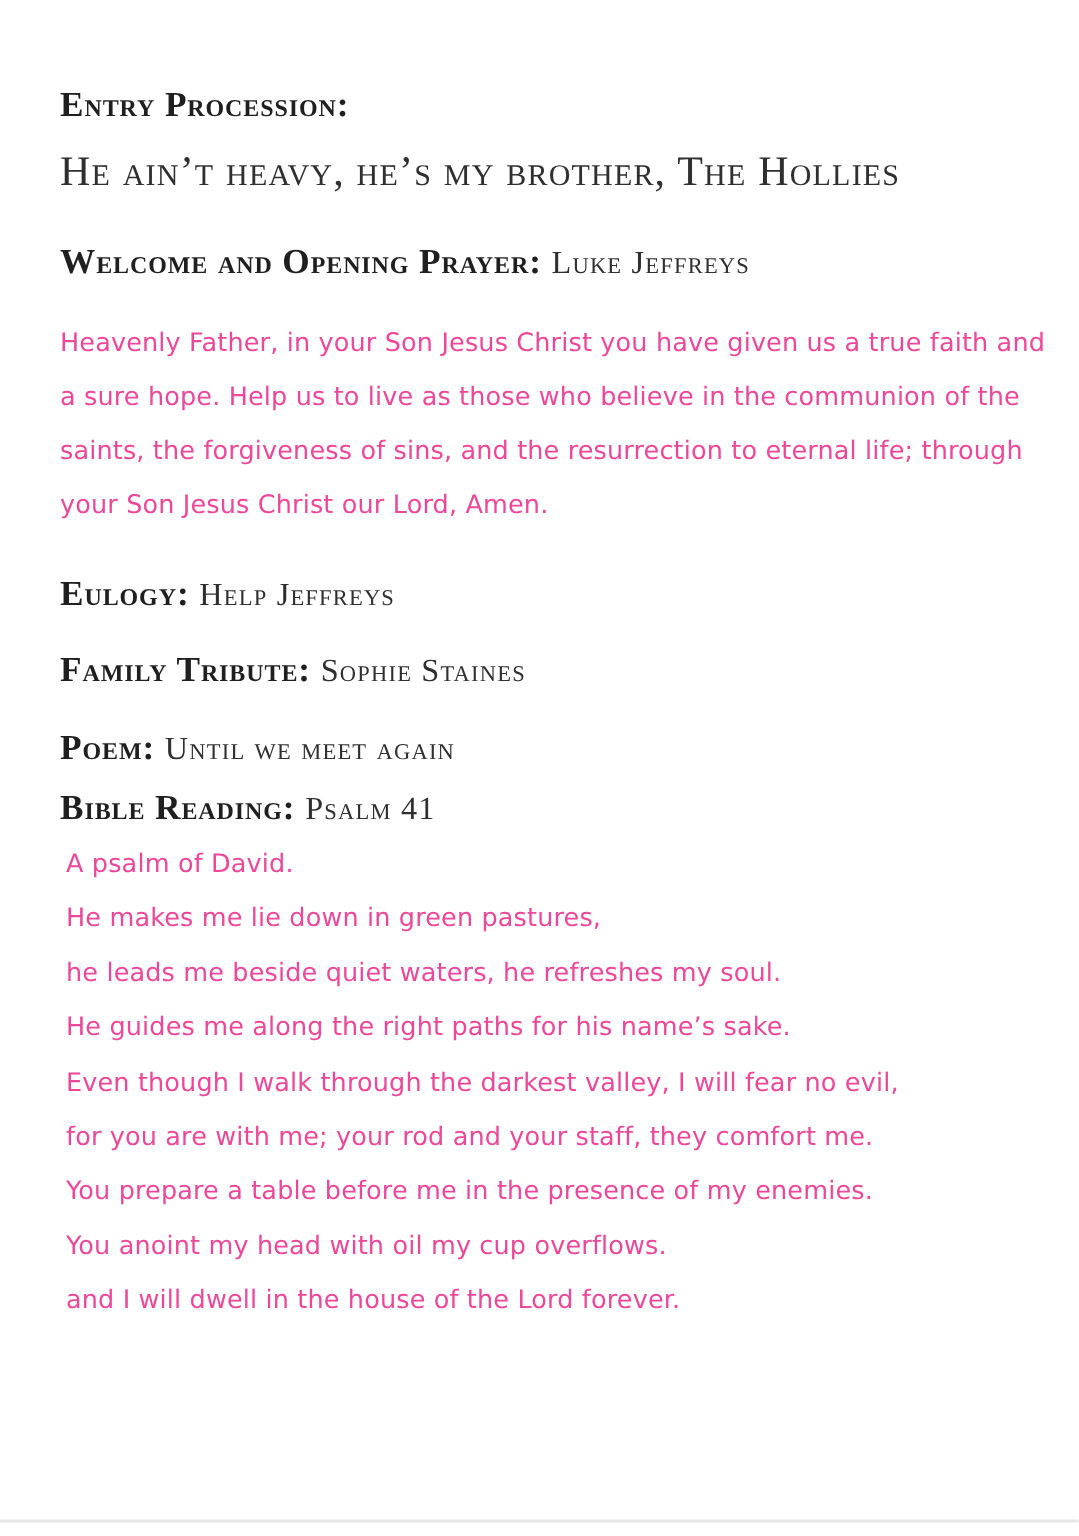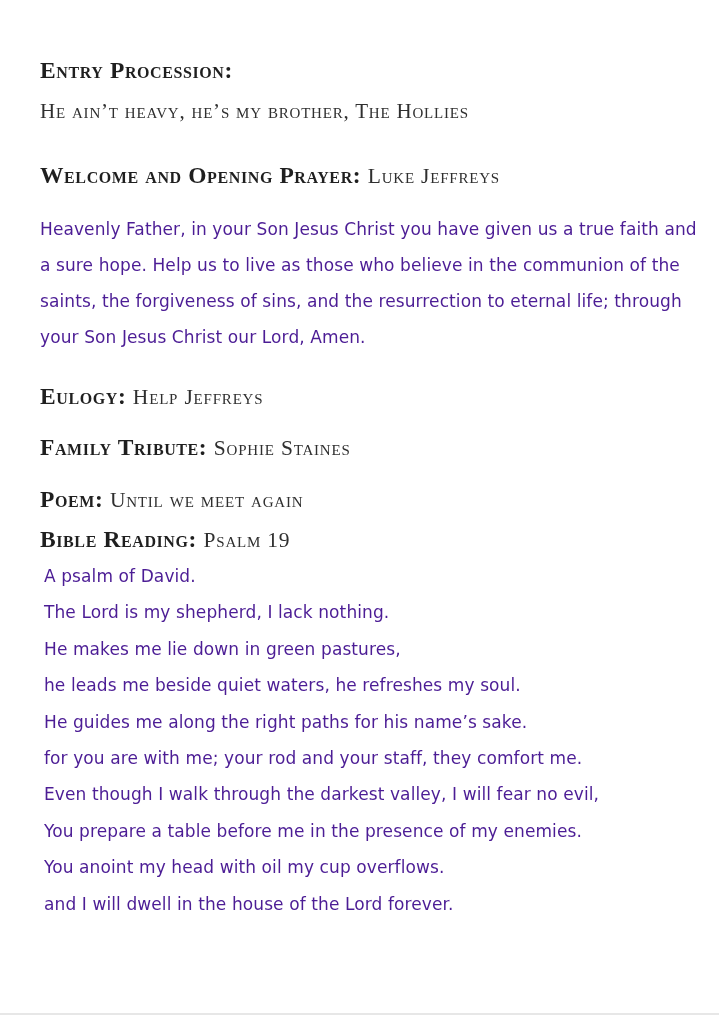--- a/index.html
+++ b/index.html
@@ -29,32 +29,32 @@
   .heading .value {
     font-weight: 400;
     font-size: 21.5px;
     color: #2f2f2f;
     letter-spacing: 0.8px;
   }
   .subtitle {
     font-family: "Liberation Serif", serif;
     font-variant: small-caps;
     font-weight: 400;
-    font-size: 21px;
+    font-size: 28px;
     color: #2f2f2f;
     letter-spacing: 0.8px;
     white-space: nowrap;
   }
 
   
   .body-text {
     font-family: "DejaVu Sans", sans-serif;
     font-size: 17px;
     line-height: 36px;
-    color: #4c1d95;
+    color: #ec4899;
     letter-spacing: 0.1px;
   }
   .prayer-par { width: 658px; }
   .psalm { left: 44px; line-height: 36.4px; }
   .psalm .psalm-line { white-space: nowrap; }
 
   .page-bottom-line {
     position: absolute;
     left: 0;
     top: 1013px;
@@ -91,31 +91,30 @@
     <span class="value">Sophie Staines</span>
   </div>
 
   <div class="abs heading" style="top: 486px;">
     <span class="label">Poem:</span>
     <span class="value">Until we meet again</span>
   </div>
 
   <div class="abs heading" style="top: 526px;">
     <span class="label">Bible Reading:</span>
-    <span class="value">Psalm 19</span>
+    <span class="value">Psalm 41</span>
   </div>
 
   <div class="abs body-text psalm" style="top: 558px;">
     <div class="psalm-line">A psalm of David.</div>
-    <div class="psalm-line">The Lord is my shepherd, I lack nothing.</div>
     <div class="psalm-line">He makes me lie down in green pastures,</div>
     <div class="psalm-line">he leads me beside quiet waters, he refreshes my soul.</div>
     <div class="psalm-line">He guides me along the right paths for his name’s sake.</div>
+    <div class="psalm-line">Even though I walk through the darkest valley, I will fear no evil,</div>
     <div class="psalm-line">for you are with me; your rod and your staff, they comfort me.</div>
-    <div class="psalm-line">Even though I walk through the darkest valley, I will fear no evil,</div>
     <div class="psalm-line">You prepare a table before me in the presence of my enemies.</div>
     <div class="psalm-line">You anoint my head with oil my cup overflows.</div>
     <div class="psalm-line">and I will dwell in the house of the Lord forever.</div>
   </div>
 
   <div class="page-bottom-line"></div>
 
 </div>
 
 </body></html>

